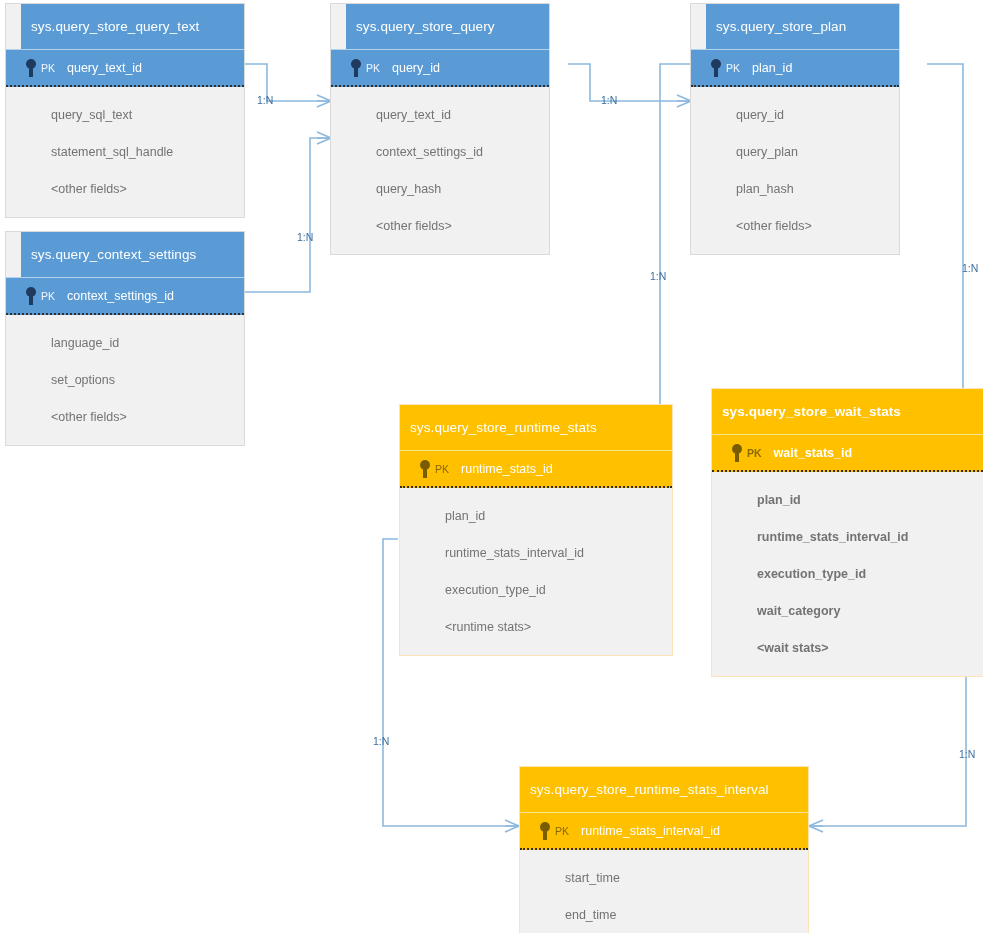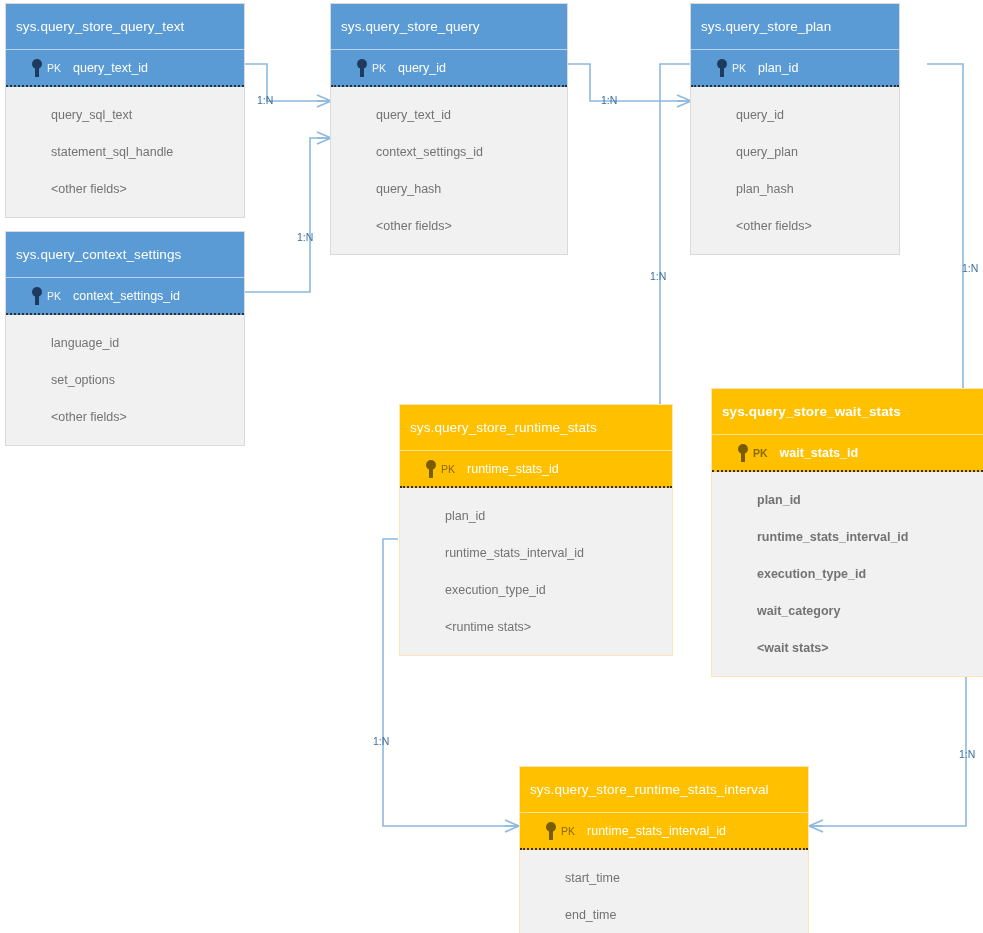--- a/index.html
+++ b/index.html
@@ -64,21 +64,21 @@
     color: #ffffff;
     font-size: 13.5px;
     letter-spacing: 0.1px;
     white-space: nowrap;
   }
   .entity .pk-row {
     box-sizing: border-box;
     height: 38px;
     display: flex;
     align-items: center;
-    padding-left: 24px;
+    padding-left: 18px;
     color: #ffffff;
     font-size: 12.5px;
     border-top: 1px solid rgba(255,255,255,0.55);
     border-bottom: 2px dotted #2F2F2F;
     white-space: nowrap;
   }
   .entity .fields {
     box-sizing: border-box;
     padding: 9px 0 10px 0;
     background: #F1F1F1;
@@ -88,21 +88,21 @@
     height: 37px;
     display: flex;
     align-items: center;
     padding-left: 45px;
     color: #737373;
     font-size: 12.5px;
     white-space: nowrap;
   }
 
   
-  .entity.blue .ent-title { background: #5B9BD5; }
+  .entity.blue .ent-title { background: #5B9BD5; margin-left: 15px; }
   .entity.blue .pk-row    { background: #5B9BD5; }
   .entity.blue { border-color: #DADADA; }
 
   
   .entity.orange .ent-title { background: #FFC000; }
   .entity.orange .pk-row    { background: #FFC000; }
   .entity.orange { border-color: #FBE5B6; }
 
   
   .key-icon {
@@ -181,21 +181,21 @@
       <span class="pk-tag">PK</span>
       <span class="pk-name">query_text_id</span>
     </div>
     <div class="fields">
       <div class="field">query_sql_text</div>
       <div class="field">statement_sql_handle</div>
       <div class="field">&lt;other fields&gt;</div>
     </div>
   </div>
 
-  <div class="entity blue" style="left:330px; top:3px; width:238px;">
+  <div class="entity blue" style="left:330px; top:3px; width:220px;">
     <div class="ent-title">sys.query_store_query</div>
     <div class="pk-row">
       <svg class="key-icon" viewBox="0 0 14 20">
         <circle cx="7" cy="6" r="5" fill="#1F3A5F"></circle>
         <rect x="5" y="9" width="4" height="10" fill="#1F3A5F"></rect>
       </svg>
       <span class="pk-tag">PK</span>
       <span class="pk-name">query_id</span>
     </div>
     <div class="fields">

